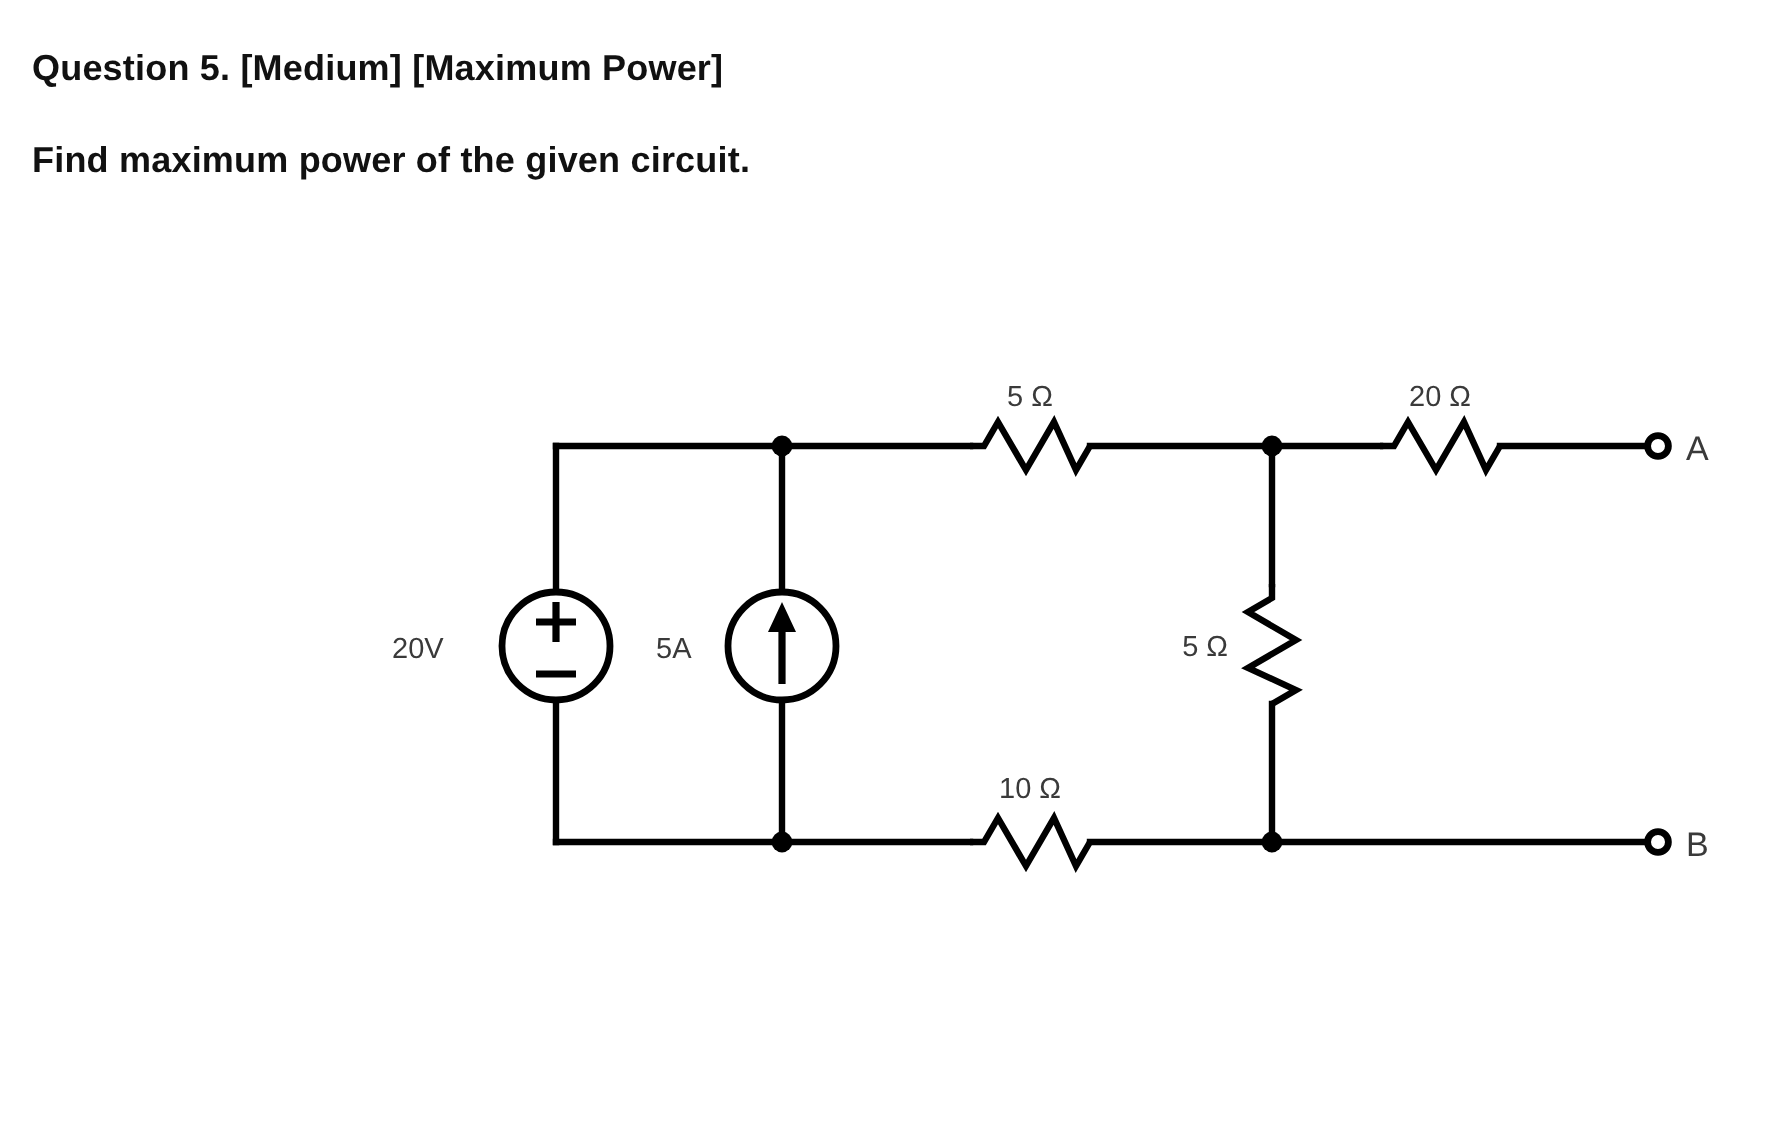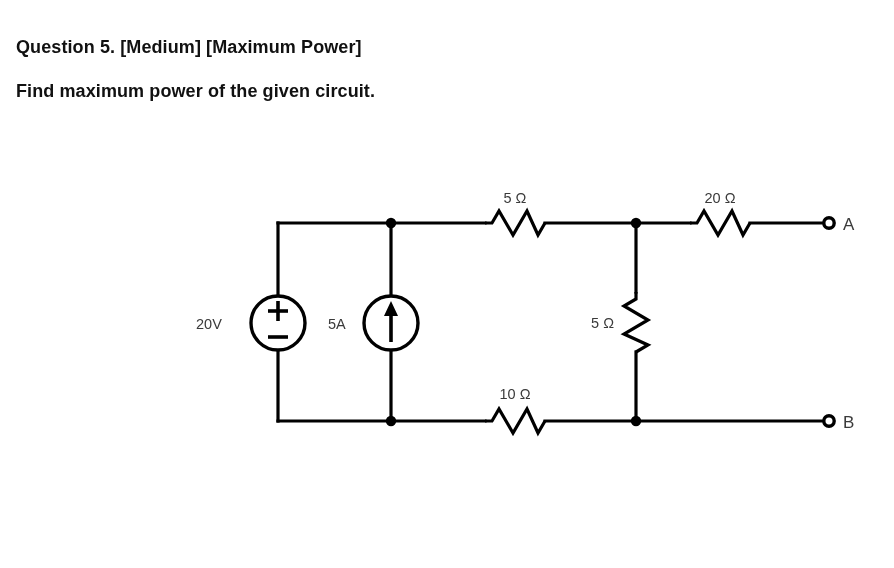--- a/index.html
+++ b/index.html
@@ -22,26 +22,25 @@
   }
   .q-title {
     position: absolute;
     left: 16px;
     top: 24px;
     font-size: 18px;
     font-weight: bold;
     color: #111111;
     letter-spacing: 0.1px;
     white-space: nowrap;
-    margin-top: 13px;
   }
   .q-prompt {
     position: absolute;
     left: 16px;
-    top: 81px;
+    top: 70px;
     font-size: 18px;
     font-weight: bold;
     color: #111111;
     letter-spacing: 0.1px;
     white-space: nowrap;
   }
   #circuit-wrap {
     position: absolute;
     left: 0;
     top: 0;

